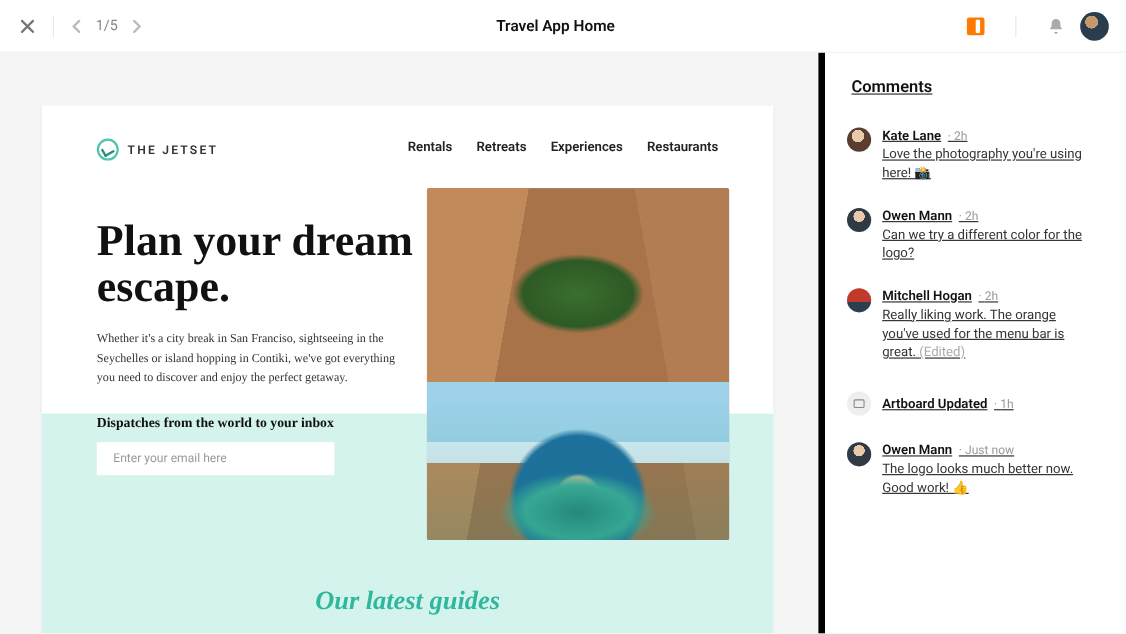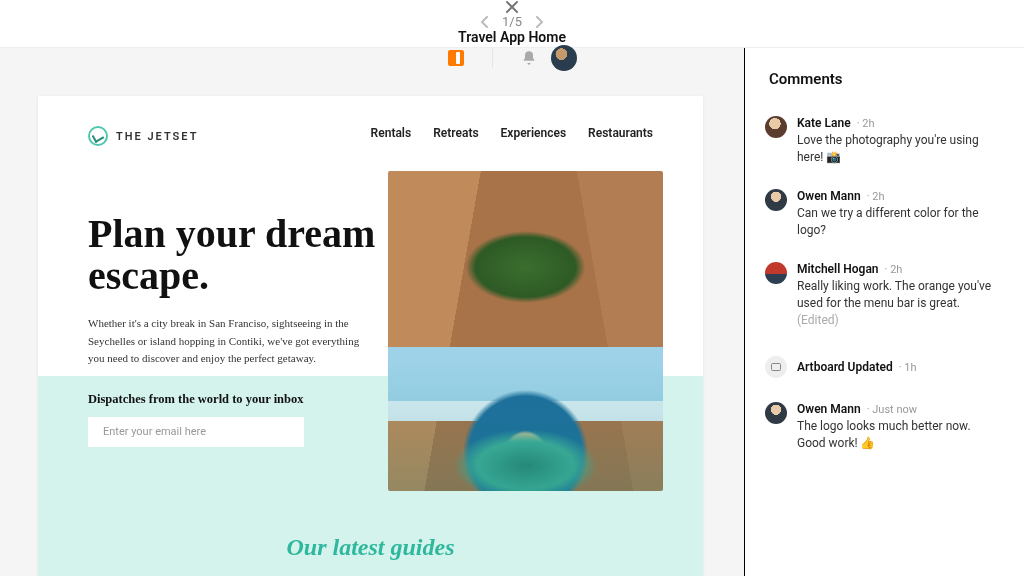--- a/index.html
+++ b/index.html
@@ -1,17 +1,17 @@
 <!DOCTYPE html>
 <html><head>
 <meta charset="utf-8">
 <style>
   * { box-sizing: border-box; margin: 0; padding: 0; }
   html, body { width: 1024px; height: 576px; font-family: -apple-system, BlinkMacSystemFont, "Segoe UI", Roboto, sans-serif; background: #f5f5f5; overflow: hidden; color: #222; }
-  .topbar { height: 48px; background: #fff; display: flex; align-items: center; padding: 0 16px; border-bottom: 1px solid #eee; flex-direction: column; }
+  .topbar { height: 48px; background: #fff; display: flex; align-items: center; padding: 0 16px; border-bottom: 1px solid #eee; }
   .topbar .close { width: 18px; height: 18px; display:flex; align-items:center; justify-content:center; color:#555; cursor:pointer; }
   .topbar .divider { width:1px; height:20px; background:#e5e5e5; margin:0 14px; }
   .pager { display:flex; align-items:center; gap:10px; color:#888; font-size:13px; }
   .pager .chev { width:14px; height:14px; display:flex; align-items:center; justify-content:center; cursor:pointer; color:#bbb; }
   .title { flex:1; text-align:center; font-size:14px; font-weight:600; color:#111; }
   .right-icons { display:flex; align-items:center; gap:14px; }
   .badge { width:16px; height:16px; background:#ff7a00; border-radius:2px; position:relative; }
   .badge::after { content:""; position:absolute; left:8px; top:2px; width:4px; height:12px; background:#fff; border-radius:1px; }
   .bell { width:16px; height:16px; color:#aaa; }
   .avatar { width:26px; height:26px; border-radius:50%; background: radial-gradient(circle at 40% 35%, #c49a6c 25%, #2a3d4f 26%); }
@@ -19,37 +19,37 @@
   .canvas-wrap { flex:1; padding: 48px 0 0 38px; overflow:hidden; position:relative; }
   .artboard { width: 665px; height: 520px; background:#fff; box-shadow: 0 1px 3px rgba(0,0,0,.08); position:relative; overflow:hidden; }
   .art-top { padding: 30px 50px 0 50px; display:flex; justify-content:space-between; }
   .logo { display:flex; align-items:center; gap:8px; }
   .logo-mark { width:20px; height:20px; border:2px solid #4fc7b0; border-radius:50%; position:relative; }
   .logo-mark::after { content:""; position:absolute; left:3px; top:5px; width:8px; height:6px; border-left:2px solid #2b8a78; border-bottom:2px solid #2b8a78; transform: rotate(-30deg); }
   .logo-text { font-size:11px; letter-spacing:2px; font-weight:600; color:#333; }
   .art-nav { display:flex; gap:22px; font-size:12px; font-weight:600; color:#222; }
   .art-nav span { cursor:pointer; }
   .mint-band { position:absolute; left:0; right:0; top:280px; bottom:0; background:#d4f3ec; }
-  .hero-text { position:absolute; left:50px; top:117px; width:290px; z-index:2; }
+  .hero-text { position:absolute; left:50px; top:102px; width:290px; z-index:2; }
   .hero-title { font-family: Georgia, "Times New Roman", serif; font-weight:700; font-size:40px; line-height:1.05; color:#111; }
   .hero-sub { margin-top:18px; font-family: Georgia, serif; font-size:11px; line-height:1.6; color:#333; }
   .dispatch { margin-top:24px; font-family: Georgia, serif; font-weight:700; font-size:12.5px; color:#111; }
   .email-box { margin-top:10px; width:216px; height:30px; background:#fff; border:none; padding:0 15px; font-size:11px; color:#999; display:flex; align-items:center; }
   .hero-img { position:absolute; right:40px; top:75px; width:275px; height:320px; border-radius:2px; overflow:hidden; background:
     linear-gradient(180deg, rgba(0,0,0,0) 60%, rgba(20,130,120,.25) 100%),
     radial-gradient(ellipse 120px 60px at 50% 92%, #2a8a7a 0%, #3fb09a 40%, transparent 60%),
     radial-gradient(circle at 50% 88%, #e6c39a 6%, #1e6f9e 7% 18%, transparent 20%),
     linear-gradient(180deg, transparent 55%, #9dd2e8 55% 72%, #d9eef6 72% 78%, transparent 78%),
     radial-gradient(ellipse 100px 60px at 50% 30%, #3a6e2e 0%, #2e5a25 50%, transparent 60%),
     linear-gradient(100deg, #c08a5a 0 28%, transparent 28%),
     linear-gradient(260deg, #b27d52 0 26%, transparent 26%),
     #a9734a;
   }
   .section-title { position:absolute; left:0; right:0; top:438px; text-align:center; font-family: Georgia, serif; font-style:italic; font-weight:700; font-size:24px; color:#2fb89d; z-index:2; }
-  .sidebar { width: 280px; border-left:1px solid #000000; background:#fff; padding: 22px 0 0 0; overflow-y:auto; }
+  .sidebar { width: 280px; border-left:6px solid #000000; background:#fff; padding: 22px 0 0 0; overflow-y:auto;text-decoration:underline; }
   .sidebar h3 { font-size:15px; font-weight:600; padding:0 24px 18px 24px; color:#111; }
   .comment { padding: 10px 32px 12px 20px; display:flex; gap:10px; font-size:12px; }
   .c-av { width:22px; height:22px; border-radius:50%; flex-shrink:0; }
   .c-body { flex:1; }
   .c-head { display:flex; gap:6px; align-items:baseline; }
   .c-name { font-weight:600; font-size:12px; color:#111; }
   .c-time { color:#999; font-size:11px; }
   .c-text { margin-top:2px; color:#333; font-size:12px; line-height:1.45; }
   .c-edited { color:#aaa; }
   .sys-row { display:flex; align-items:center; gap:10px; padding: 14px 20px; }

